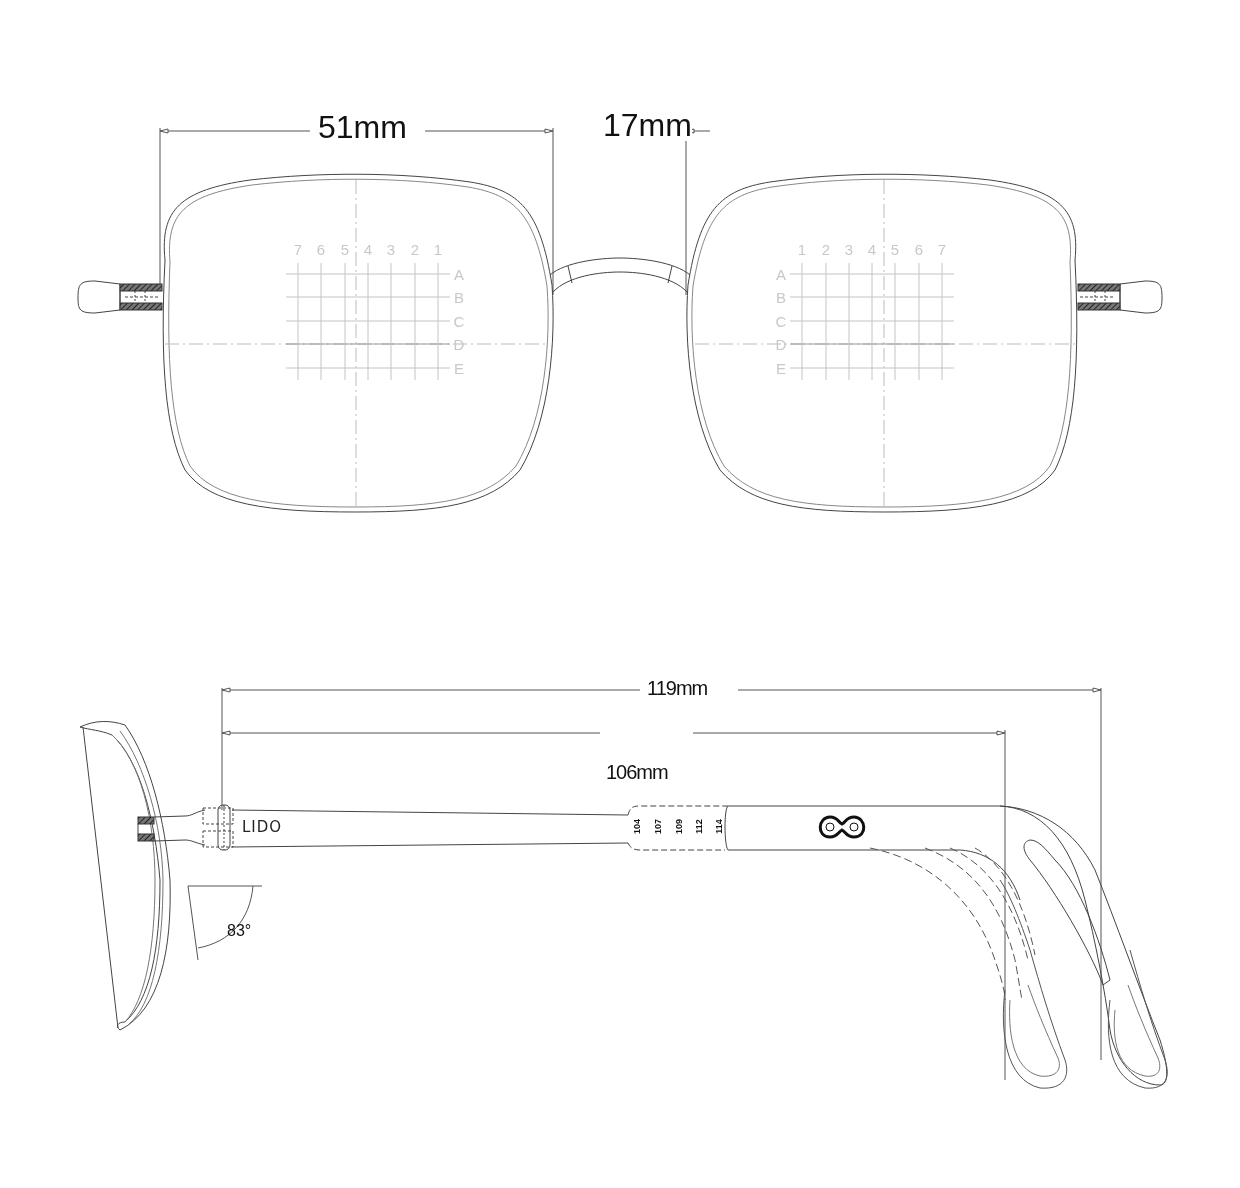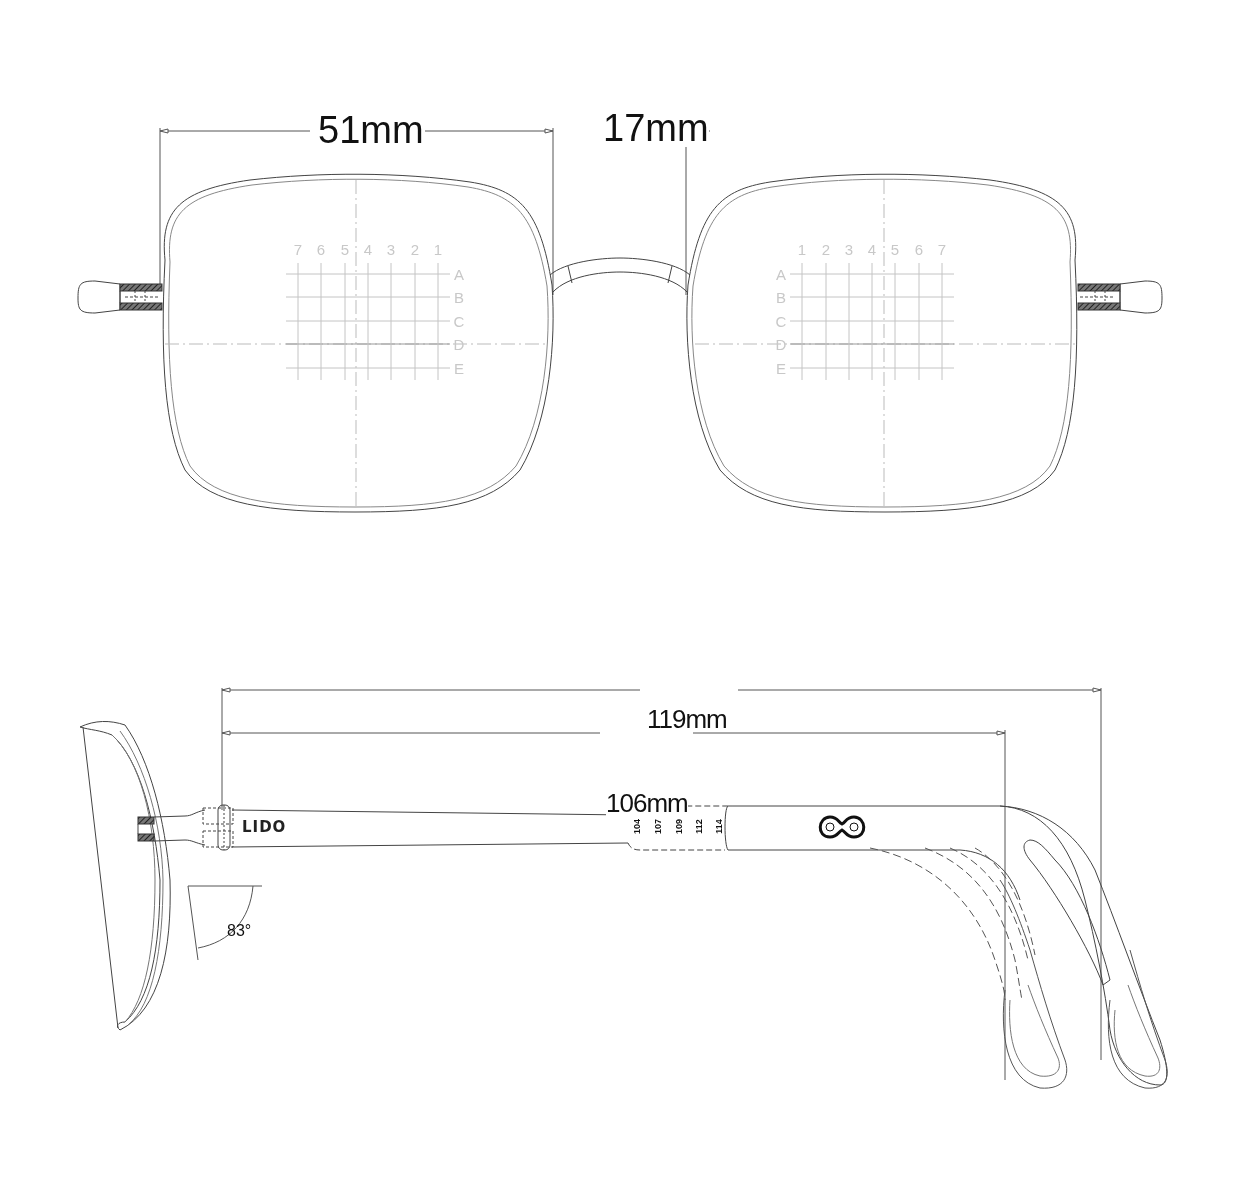--- a/index.html
+++ b/index.html
@@ -1,24 +1,24 @@
 <!DOCTYPE html>
 <html><head>
 <meta charset="utf-8">
 <style>
   html, body { margin: 0; padding: 0; background: #ffffff; }
   body { width: 1240px; height: 1188px; position: relative; overflow: hidden; font-family: "Liberation Sans", sans-serif; }
   #drawing { position: absolute; left: 0; top: 0; width: 1240px; height: 1188px; }
   .dim-label { position: absolute; color: #111; font-family: "Liberation Sans", sans-serif; background: #fff; white-space: nowrap; line-height: 1; }
-  .dim-big { font-size: 38px; }
-  .dim-mid { font-size: 26px; letter-spacing: -1px; margin-top: 28px; }
+  .dim-big { font-size: 32px; }
+  .dim-mid { font-size: 20px; letter-spacing: -1px; }
   .grid-label { position: absolute; color: #c8c8c8; font-size: 15px; font-family: "Liberation Sans", sans-serif; line-height: 1; width: 16px; text-align: center; }
   .angle-label { position: absolute; font-size: 16px; color: #111; line-height: 1; }
   .size-mark { position: absolute; font-size: 9px; font-weight: bold; color: #111; transform: rotate(-90deg); transform-origin: center; white-space: nowrap; line-height: 1; }
-  .brand { position: absolute; font-size: 15px; font-weight: bold; color: #222; letter-spacing: 1px; line-height: 1; font-family: "DejaVu Sans", sans-serif; }
+  .brand { position: absolute; font-size: 15px; font-weight: normal; color: #222; letter-spacing: 1px; line-height: 1; font-family: "DejaVu Sans", sans-serif; }
 </style>
 </head>
 <body>
 
 <svg id="drawing" width="1240" height="1188" viewBox="0 0 1240 1188" xmlns="http://www.w3.org/2000/svg">
   <defs>
     <pattern id="hatch" width="4" height="4" patternUnits="userSpaceOnUse" patternTransform="rotate(45)">
       <rect width="4" height="4" fill="#777"></rect>
       <line x1="0" y1="0" x2="0" y2="4" stroke="#222" stroke-width="2"></line>
     </pattern>

